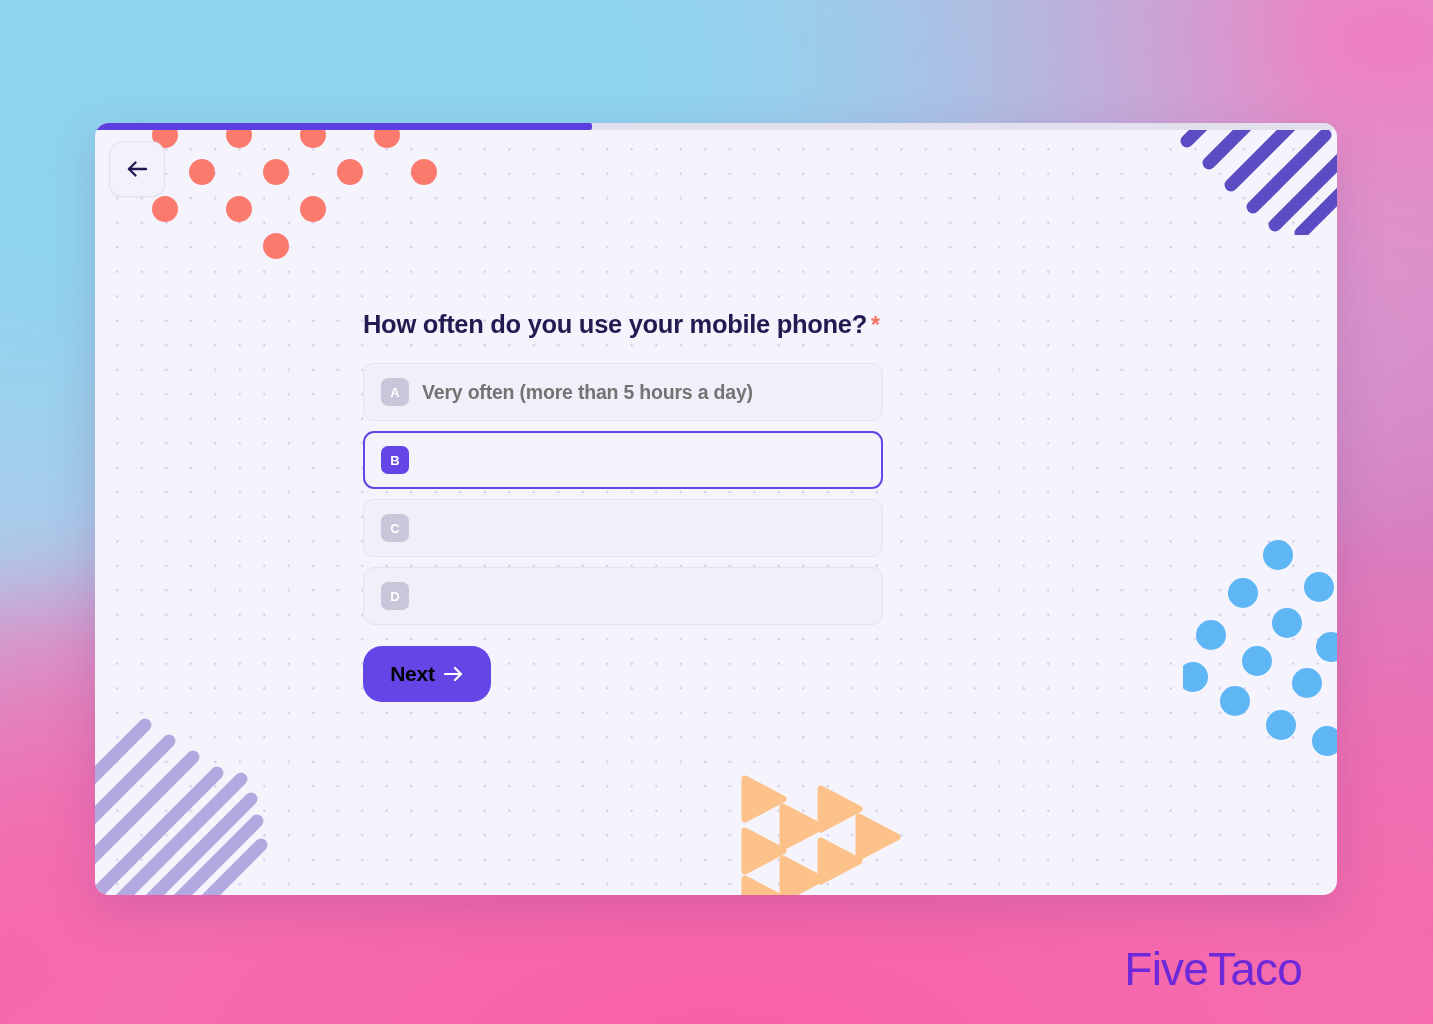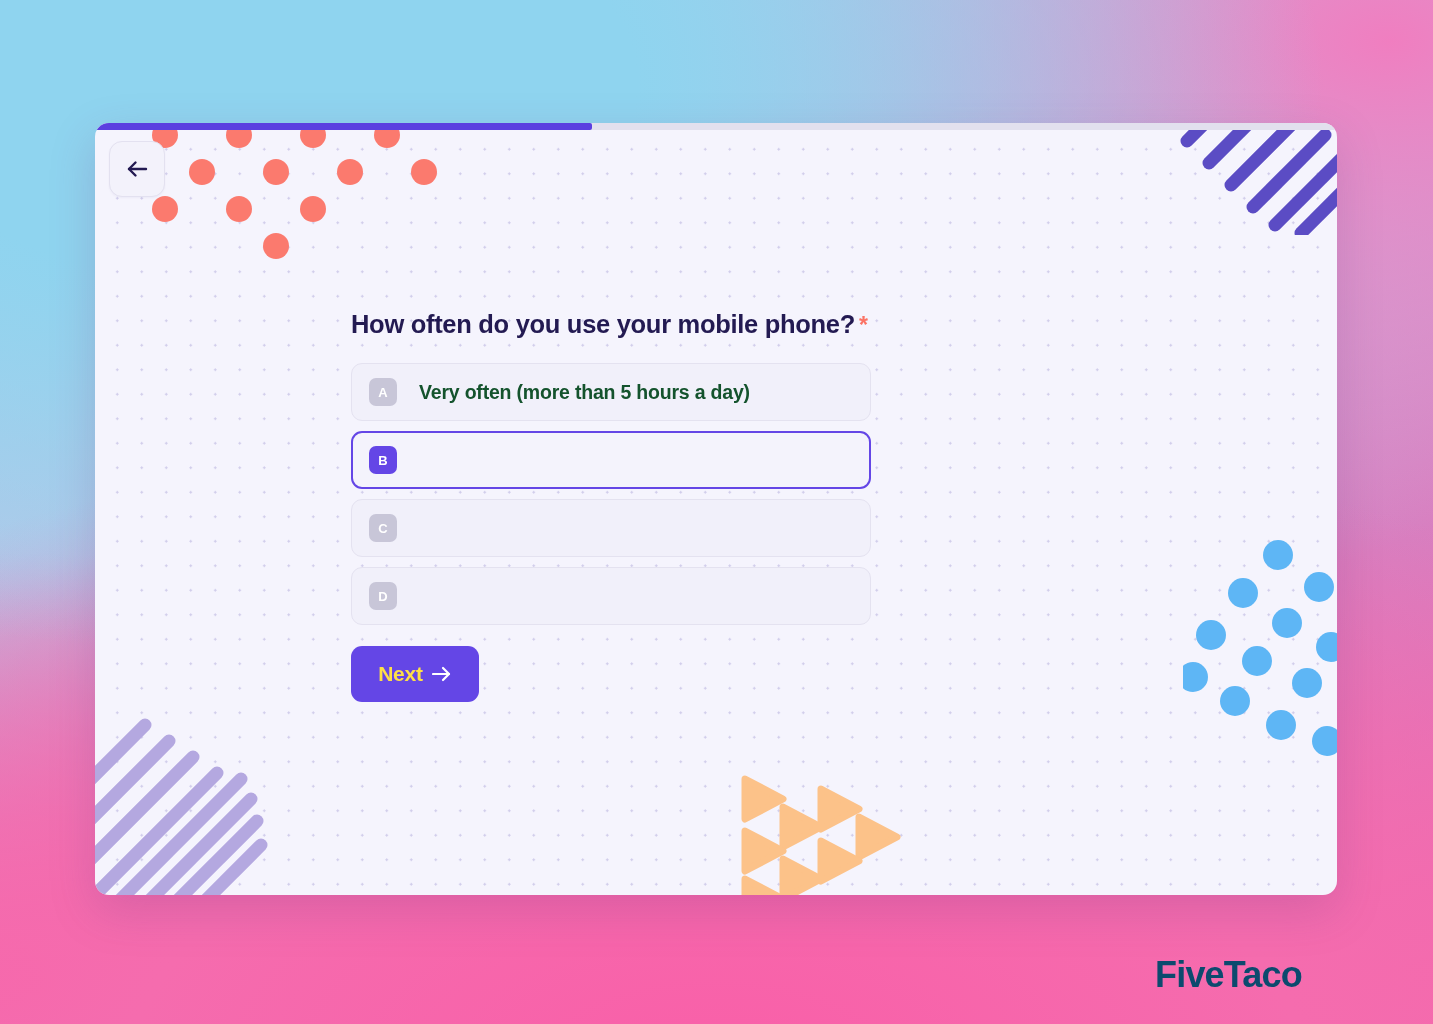--- a/index.html
+++ b/index.html
@@ -83,21 +83,21 @@
 
   .decor-coral  { left: 48px;  top: -6px; }
   .decor-stripes-tr { right: -4px; top: -18px; }
   .decor-stripes-bl { left: -14px; bottom: -18px; }
   .decor-blue   { right: -6px; bottom: 130px; }
   .decor-tri    { left: 640px; bottom: -14px; }
 
   
   .form {
     position: absolute;
-    left: 256px;
+    left: 268px;
     top: 187px;
     width: 520px;
     z-index: 4;
   }
 
   .question {
     font-size: 25.5px;
     font-weight: bold;
     color: #231a52;
     letter-spacing: -0.3px;
@@ -137,55 +137,55 @@
     font-size: 13px;
     font-weight: bold;
     display: flex;
     align-items: center;
     justify-content: center;
     flex: none;
   }
   .option.selected .badge { background: #6446e6; }
 
   .opt-label {
-    margin-left: 22px;
+    margin-left: 13px;
     font-size: 19.5px;
     font-weight: bold;
-    color: #14532d;
+    color: #737373;
     letter-spacing: -0.2px;
     white-space: nowrap;
   }
 
   .next-btn {
     margin-top: 21px;
     width: 128px;
     height: 56px;
-    border-radius: 11px;
+    border-radius: 19px;
     background: #6446e6;
     border: none;
-    color: #fde047;
+    color: #000000;
     font-family: "Liberation Sans", sans-serif;
     font-size: 21px;
     font-weight: bold;
     display: flex;
     align-items: center;
     justify-content: center;
     gap: 9px;
     cursor: pointer;
     letter-spacing: -0.2px;
   }
 
   
   .watermark {
     position: absolute;
     right: 131px;
     bottom: 28px;
-    color: #0c4a6e;
-    font-size: 36px;
-    font-weight: bold;
+    color: #6d28d9;
+    font-size: 46px;
+    font-weight: normal;
     letter-spacing: -0.8px;
     z-index: 10;
   }
 </style>
 </head>
 <body>
 
 <div class="card">
 
   <div class="dot-grid"></div>

